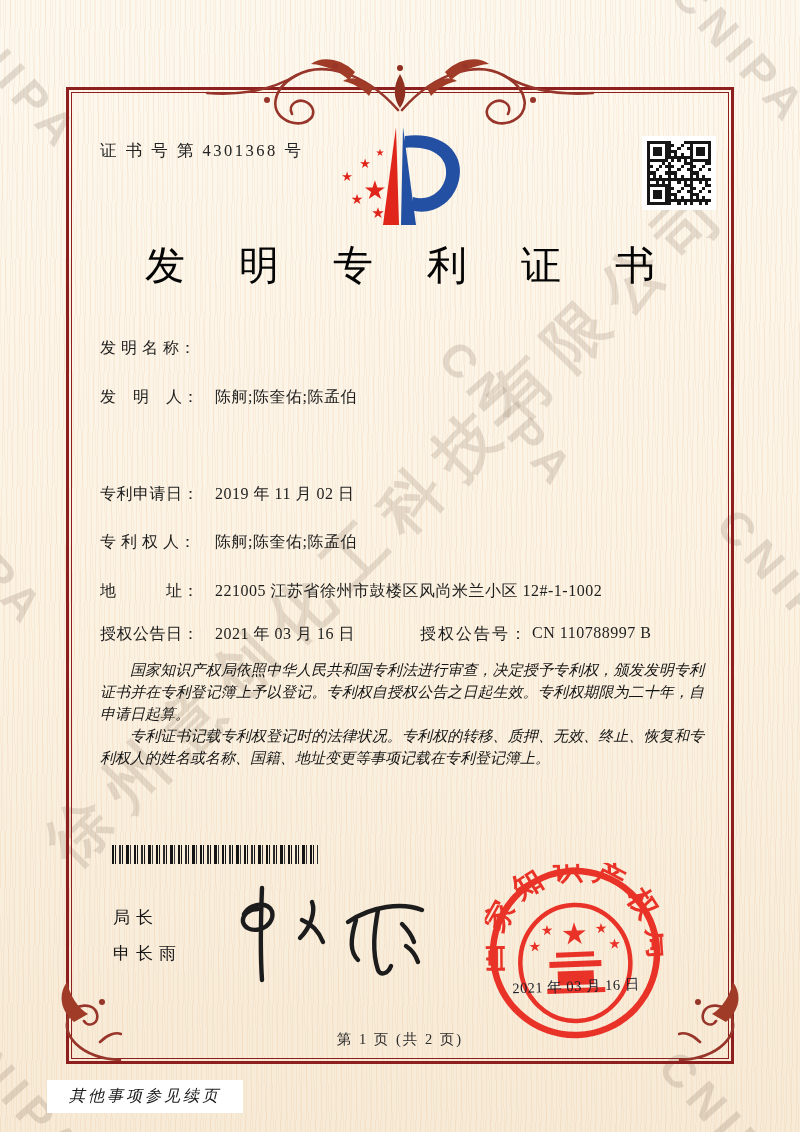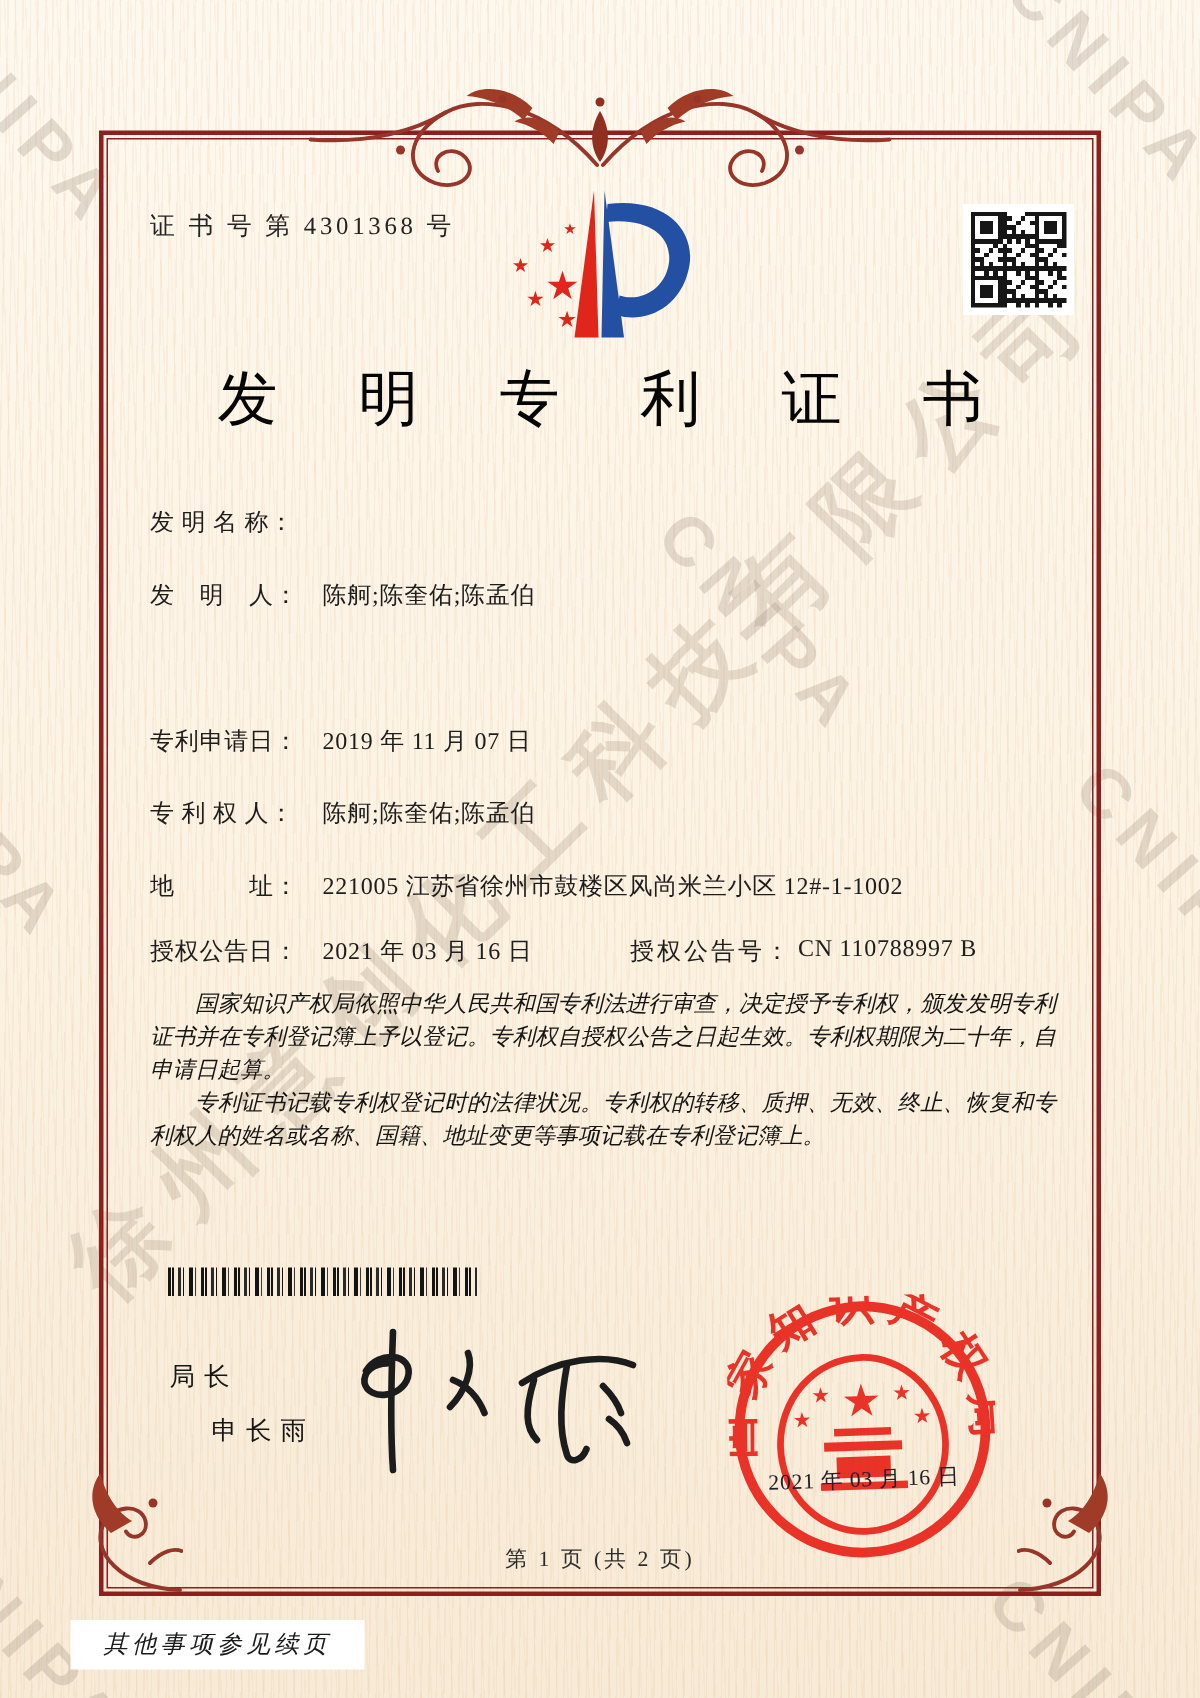--- a/index.html
+++ b/index.html
@@ -34,21 +34,21 @@
       font-size:15px;line-height:22px;text-align:justify;font-style:italic;}
   .bodytext p{margin:0;text-indent:2em;}
   .barcode{position:absolute;left:112px;top:845px;width:206px;height:19px;
       background:
        repeating-linear-gradient(90deg,#141414 0 2px,transparent 2px 3px,#141414 3px 4px,transparent 4px 7px,
          #2a2a2a 7px 9px,transparent 9px 10px,#141414 10px 11px,transparent 11px 14px,
          #141414 14px 17px,transparent 17px 18px,#3a3a3a 18px 19px,transparent 19px 22px);}
   .sign-title{position:absolute;left:113px;top:906px;font-size:17px;letter-spacing:6px;color:#161616;
       font-family:Liberation Mono, monospace;}
   .sign-name{position:absolute;left:113px;top:942px;font-size:17px;letter-spacing:6px;color:#161616;
-      font-family:"Liberation Sans","DejaVu Sans",sans-serif;padding-left:28px;}
+      font-family:"Liberation Sans","DejaVu Sans",sans-serif;}
   .signature{position:absolute;left:216px;top:880px;}
   .seal{position:absolute;left:486px;top:864px;width:178px;height:178px;z-index:4;transform:rotate(-2deg);}
   .seal-date{position:absolute;left:498px;top:977px;width:156px;text-align:center;z-index:5;
       font-size:14.5px;color:#20202b;letter-spacing:.5px;transform:rotate(-2deg);}
   .page-info{position:absolute;left:0;top:1030px;width:100%;text-align:center;font-size:14.5px;
       letter-spacing:2px;color:#2c2c2c;}
   .note-box{position:absolute;left:0;top:1080px;width:100%;text-align:left;z-index:4;padding-left:47px;}
   .note-box span{display:inline-block;background:#ffffff;padding:6px 22px;font-size:16px;
       letter-spacing:3px;color:#1a1a1a;font-style:italic;}
   .ornament-top{position:absolute;left:205px;top:48px;z-index:3;}
@@ -378,21 +378,21 @@
 
   <div class="field-row" style="top:338px">
     <span class="lab">发 明 名 称：</span>
   </div>
   <div class="field-row" style="top:387px">
     <span class="lab">发　明　人：</span>
     <span class="val">陈舸;陈奎佑;陈孟伯</span>
   </div>
   <div class="field-row" style="top:484px">
     <span class="lab">专利申请日：</span>
-    <span class="val">2019 年 11 月 07 日</span>
+    <span class="val">2019 年 11 月 02 日</span>
   </div>
   <div class="field-row" style="top:532px">
     <span class="lab">专 利 权 人：</span>
     <span class="val">陈舸;陈奎佑;陈孟伯</span>
   </div>
   <div class="field-row" style="top:581px">
     <span class="lab">地　　　址：</span>
     <span class="val">221005 江苏省徐州市鼓楼区风尚米兰小区 12#-1-1002</span>
   </div>
   <div class="field-row" style="top:624px">

